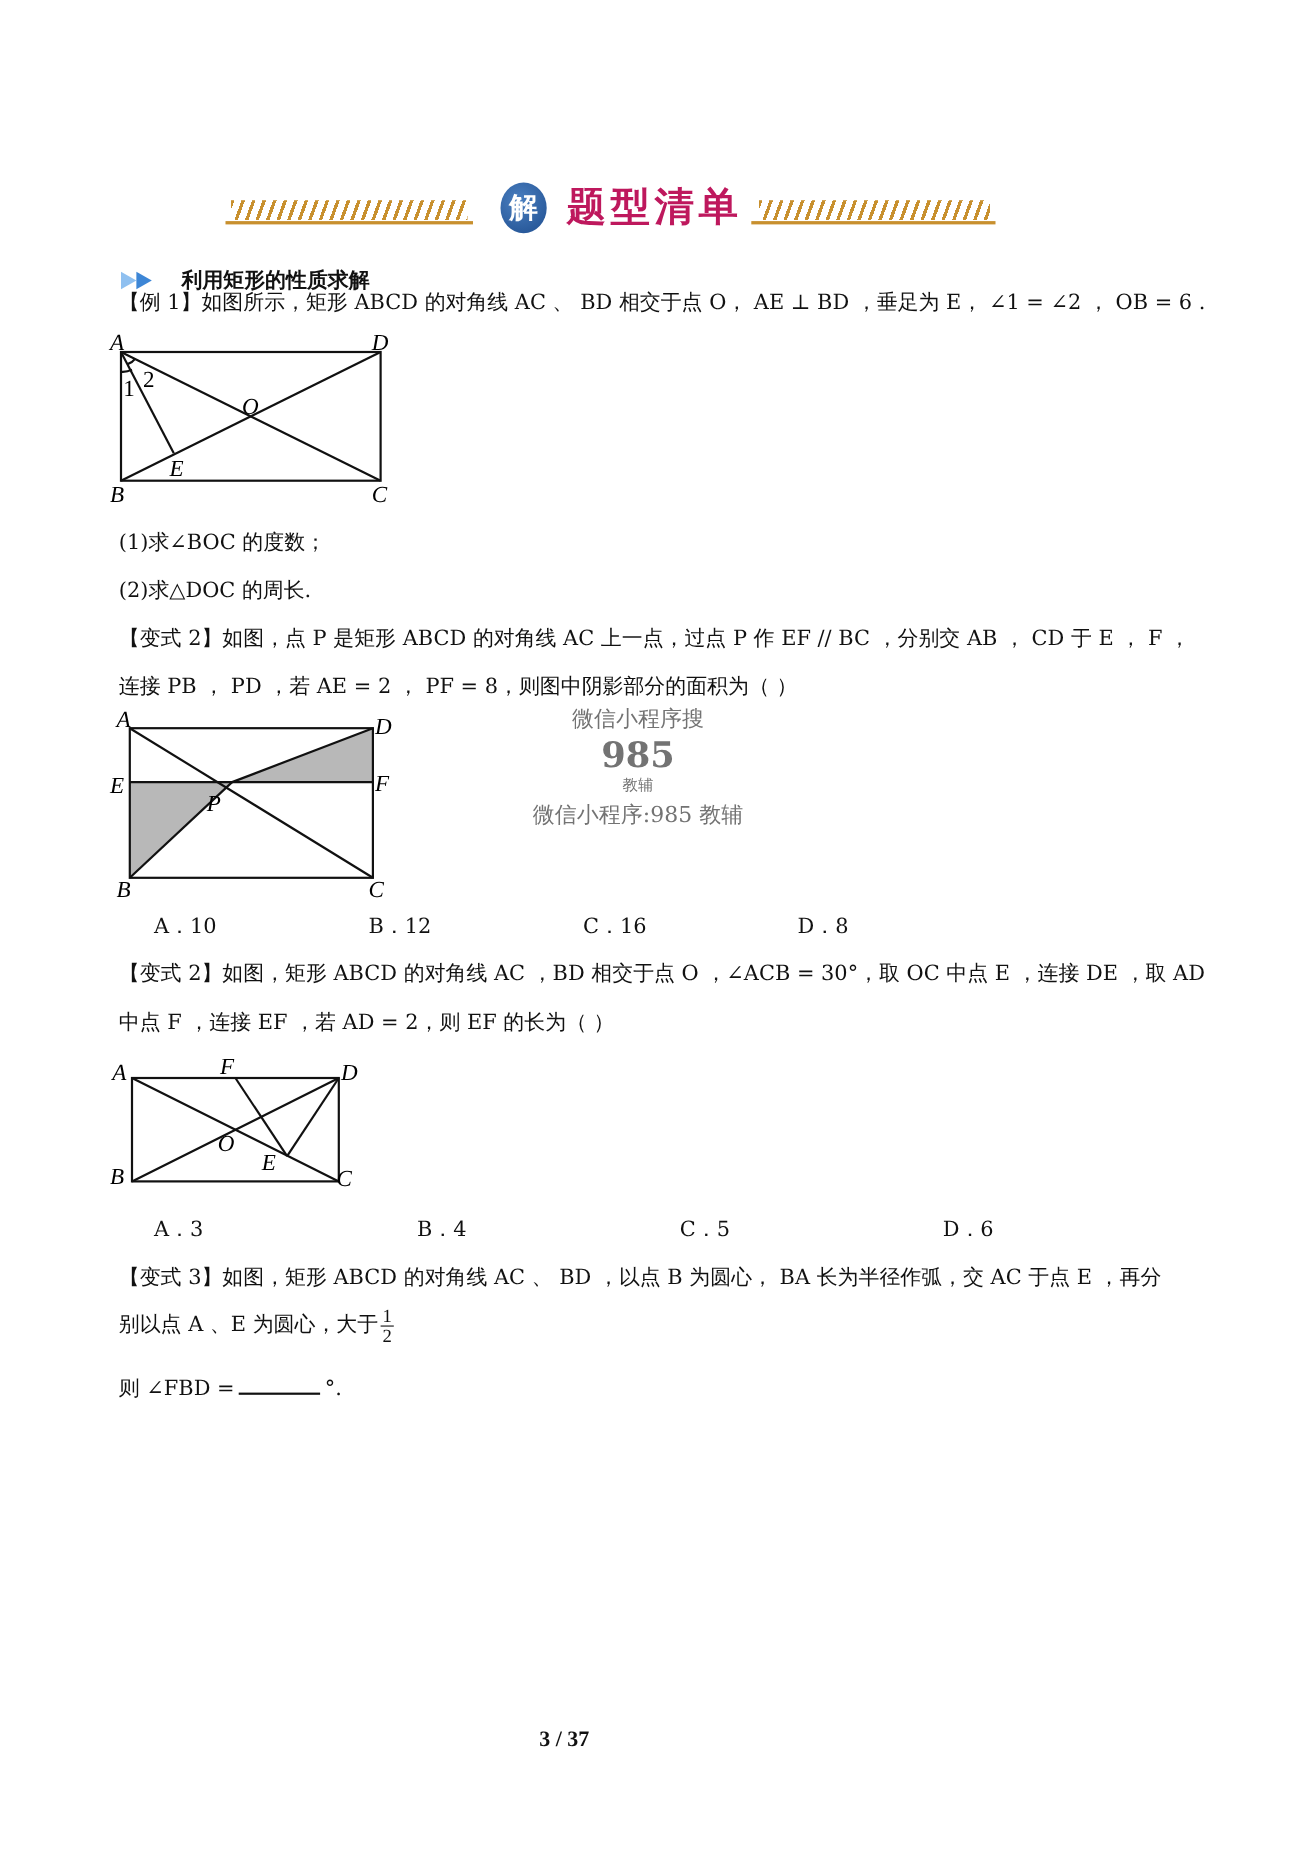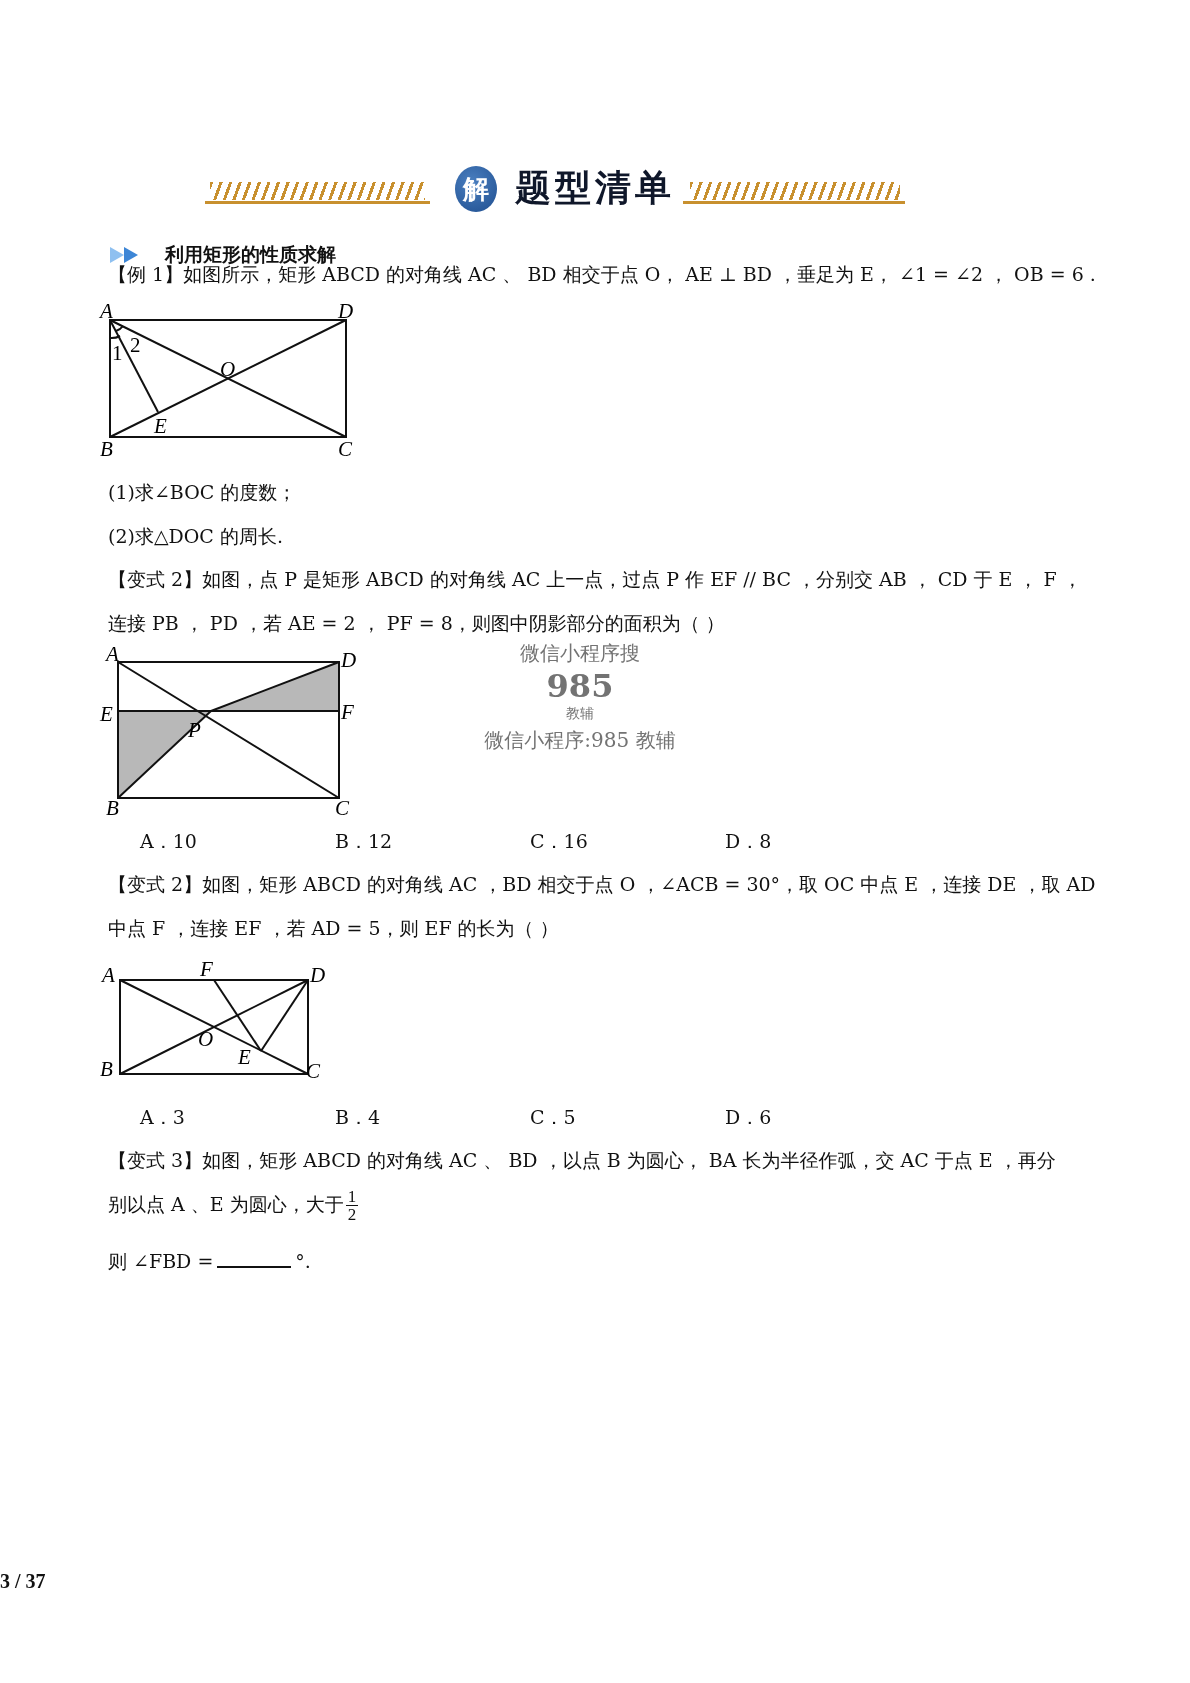--- a/index.html
+++ b/index.html
@@ -14,34 +14,34 @@
     position: absolute; top: 22px; height: 18px;
     background: repeating-linear-gradient(110deg, #c8902e 0 3px, transparent 3px 9px);
   }
   .hatch-underline { position: absolute; height: 3px; background: #c8902e; }
   .badge {
     position: absolute; left: 250px; top: 6px; width: 42px; height: 46px;
     border-radius: 50%; background: radial-gradient(circle at 40% 35%, #4a7fc0, #1f4e8f);
     color: #fff; font-size: 26px; text-align: center; line-height: 46px; font-weight: bold;
   }
   .banner-title {
-    position: absolute; left: 310px; top: 4px; font-size: 36px; color: #0f172a;
+    position: absolute; left: 310px; top: 4px; font-size: 36px; color: #be185d;
     font-weight: bold; letter-spacing: 4px;
   }
   .section-title {
     left: 110px; top: 242px; font-family: "DejaVu Sans", "Liberation Sans", sans-serif;
     font-weight: bold; font-size: 19px; display: flex; align-items: center; gap: 13px;
   }
   .chev { display: inline-block; width: 34px; height: 16px; margin-right: 8px; position: relative; }
   .chev span { position: absolute; top: 0; width: 0; height: 0;
     border-top: 8px solid transparent; border-bottom: 8px solid transparent; border-left: 14px solid #3d86d6; }
   .line { left: 108px; white-space: nowrap; font-size: 19px; }
   .choices { left: 140px; display: flex; font-size: 19px; }
   .choices span { display: inline-block; width: 195px; }
-  .page-num { left: 0; width: 1026px; top: 1570px; text-align: left; font-weight: bold;
+  .page-num { left: 0; width: 1026px; top: 1570px; text-align: center; font-weight: bold;
     font-family: "Liberation Serif", serif; font-size: 20px; }
   .watermark { left: 480px; top: 640px; color: #737373; font-size: 20px; text-align: center; width: 200px; }
   .frac { display: inline-block; vertical-align: middle; text-align: center; line-height: 1; margin: 0 2px; font-family: "Liberation Serif", serif; }
   .frac .num { display: block; border-bottom: 1px solid #111; padding: 0 2px; font-size: 17px; }
   .frac .den { display: block; font-size: 17px; }
   .blank { display: inline-block; width: 74px; border-bottom: 2px solid #111; margin: 0 4px; height: 18px; vertical-align: baseline; }
   svg text { font-family: "Liberation Serif", "DejaVu Serif", serif; font-style: italic; font-size: 21px; }
 </style>
 </head>
 <body>
@@ -123,40 +123,40 @@
 <div class="abs choices" style="top:829px;justify-content:space-between;">
   <span>A．10</span>
   <span>B．12</span>
   <span>C．16</span>
   <span>D．8</span>
 </div>
 
 <div class="abs line" style="top:872px;">
   <span>【变式 2】</span><span>如图，矩形 ABCD 的对角线 AC ，BD 相交于点 O ，∠ACB = 30°，取 OC 中点 E ，连接 DE ，取 AD</span>
 </div>
-<div class="abs line" style="top:916px;">中点 F ，连接 EF ，若 AD = 5，则 EF 的长为（      ）</div>
+<div class="abs line" style="top:916px;">中点 F ，连接 EF ，若 AD = 2，则 EF 的长为（      ）</div>
 
 <svg class="abs" style="left:98px;top:958px;" width="240" height="130">
   <g stroke="#111" stroke-width="2" fill="none">
     <rect x="22" y="22" width="188" height="94"></rect>
     <line x1="22" y1="22" x2="210" y2="116"></line>
     <line x1="22" y1="116" x2="210" y2="22"></line>
     <line x1="116" y1="22" x2="163" y2="93"></line>
     <line x1="163" y1="93" x2="210" y2="22"></line>
   </g>
   <text x="4" y="24">A</text>
   <text x="102" y="18">F</text>
   <text x="212" y="24">D</text>
   <text x="100" y="88">O</text>
   <text x="140" y="106">E</text>
   <text x="2" y="118">B</text>
   <text x="208" y="120">C</text>
 </svg>
 
-<div class="abs choices" style="top:1105px;">
+<div class="abs choices" style="top:1105px;gap:44px;">
   <span>A．3</span>
   <span>B．4</span>
   <span>C．5</span>
   <span>D．6</span>
 </div>
 
 <div class="abs line" style="top:1148px;">
   <span>【变式 3】</span><span>如图，矩形 ABCD 的对角线 AC 、 BD ，以点 B 为圆心， BA 长为半径作弧，交 AC 于点 E ，再分</span>
 </div>
 <div class="abs line" style="top:1188px;">

